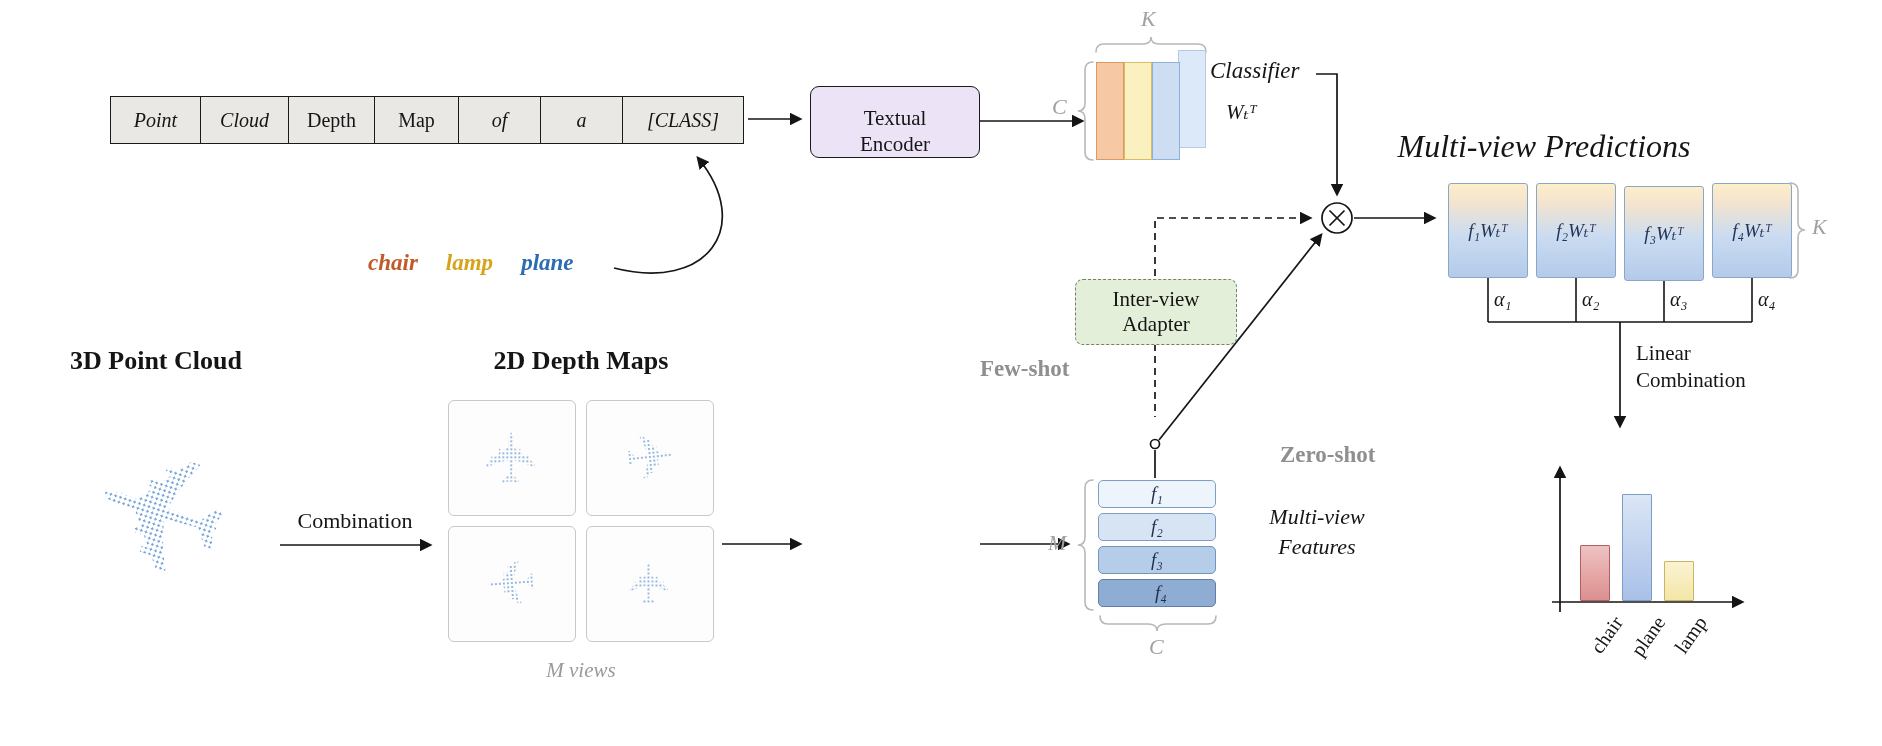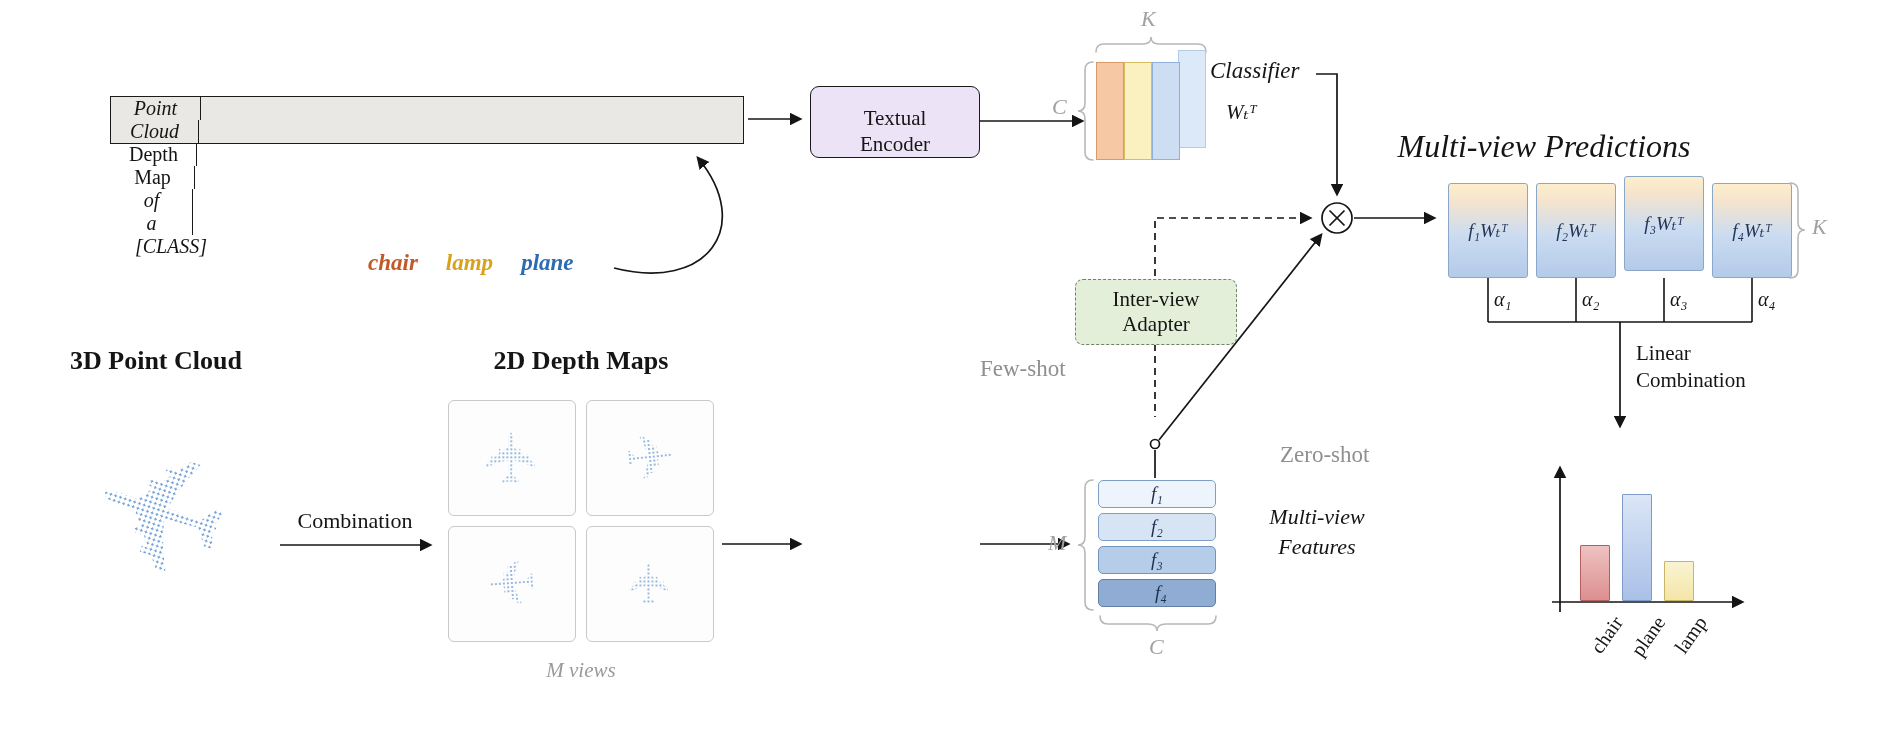--- a/index.html
+++ b/index.html
@@ -2,41 +2,41 @@
 <html><head>
 <meta charset="utf-8">
 <style>
   html,body{margin:0;padding:0;background:#fff;}
   .stage{position:relative;width:1882px;height:746px;background:#ffffff;overflow:hidden;
          font-family:"Liberation Serif","DejaVu Serif",serif;color:#151515;}
   .abs{position:absolute;}
   svg.layer{position:absolute;left:0;top:0;width:1882px;height:746px;}
 
   
-  .prompt-table{display:flex;height:46px;border:1.6px solid #1a1a1a;background:#e9e8e5;flex-direction:column;}
+  .prompt-table{display:flex;height:46px;border:1.6px solid #1a1a1a;background:#e9e8e5;}
   .prompt-cell{display:flex;align-items:center;justify-content:center;font-size:20px;
                border-right:1.4px solid #1a1a1a;box-sizing:border-box;}
   .prompt-cell:last-child{border-right:none;}
   .it{font-style:italic;}
 
   .class-row{display:flex;gap:28px;font-style:italic;font-weight:700;font-size:23px;}
 
   .encoder{display:flex;align-items:center;justify-content:center;text-align:center;
            border:1.6px solid #1a1a1a;border-radius:9px;font-size:21px;line-height:26px;}
   .enc-text{width:100px;}
   .textual{background:#ece4f6;}
   .visual{background:#fcdfc6;}
 
   .adapter-box{display:flex;align-items:center;justify-content:center;text-align:center;
                background:#e3efd9;border:1.8px dashed #6e8468;border-radius:8px;
                font-size:21px;line-height:25px;}
   .adp-text{width:110px;}
 
   .graylab{color:#a0a0a0;font-style:italic;font-size:22px;}
-  .mode-label{color:#8f8f8f;font-weight:400;font-size:23px;}
+  .mode-label{color:#8f8f8f;font-weight:700;font-size:23px;}
   .mathit{font-style:italic;font-family:"Liberation Serif","DejaVu Serif","DejaVu Sans",serif;}
 
   .wcol{position:absolute;box-sizing:border-box;}
   .wcol.orange{background:#f6c8a4;border:1.4px solid #d99a68;}
   .wcol.yellow{background:#fbf0bf;border:1.4px solid #d9bd62;}
   .wcol.blue{background:#cdddf2;border:1.4px solid #8fb0d8;}
   .wcol.back{background:#dce9f8;border:1.4px solid #b3cbe7;}
 
   .f-row{position:absolute;width:118px;height:28px;border-radius:5px;box-sizing:border-box;
          display:flex;align-items:center;justify-content:center;font-size:19px;color:#1e2f4d;}
@@ -177,21 +177,21 @@
     <div class="f-row f4 mathit" style="left:1098px;top:579px;padding-left:8px;">f₄</div>
   </div>
   <div class="abs mathit center-txt" style="left:1242px;top:502px;width:150px;font-size:22px;line-height:30px;">
     <span style="display:inline-block;width:120px;">Multi-view Features</span>
   </div>
 
   <div class="abs mathit center-txt" style="left:1364px;top:128px;width:360px;font-size:32px;">Multi-view Predictions</div>
   <div>
     <div class="pred-box mathit" style="left:1448px;top:183px;">f₁Wₜᵀ</div>
     <div class="pred-box mathit" style="left:1536px;top:183px;">f₂Wₜᵀ</div>
-    <div class="pred-box mathit" style="left:1624px;top:176px;">f₃Wₜᵀ</div>
+    <div class="pred-box mathit" style="left:1624px;top:186px;">f₃Wₜᵀ</div>
     <div class="pred-box mathit" style="left:1712px;top:183px;">f₄Wₜᵀ</div>
   </div>
   <div class="alpha" style="left:1494px;top:288px;">α₁</div>
   <div class="alpha" style="left:1582px;top:288px;">α₂</div>
   <div class="alpha" style="left:1670px;top:288px;">α₃</div>
   <div class="alpha" style="left:1758px;top:288px;">α₄</div>
   <div class="abs" style="left:1636px;top:340px;width:130px;font-size:21px;line-height:27px;">Linear Combination</div>
 
   <div>
     <div class="bar bar-chair" style="left: 1580px; height: 56px;"></div>

